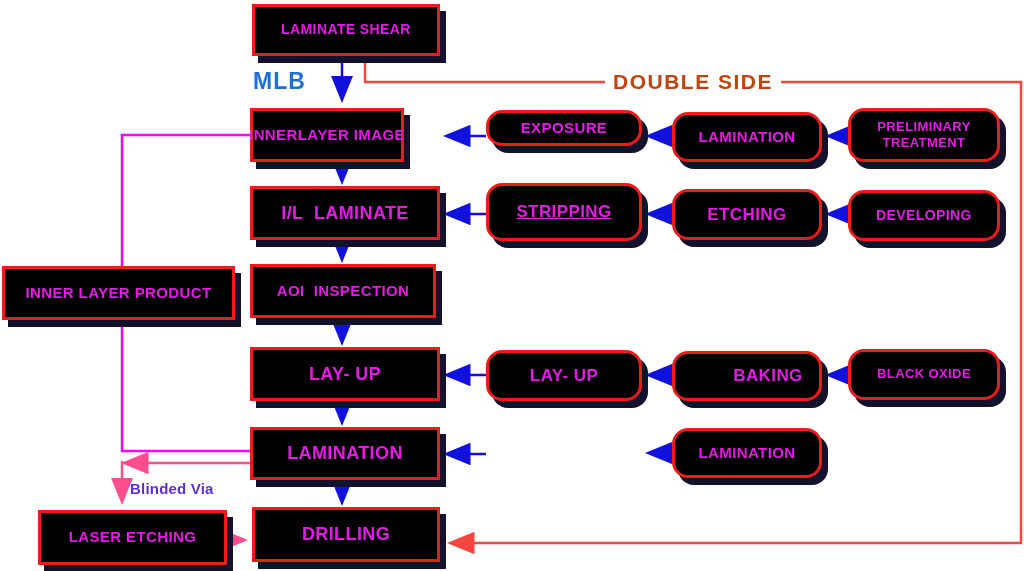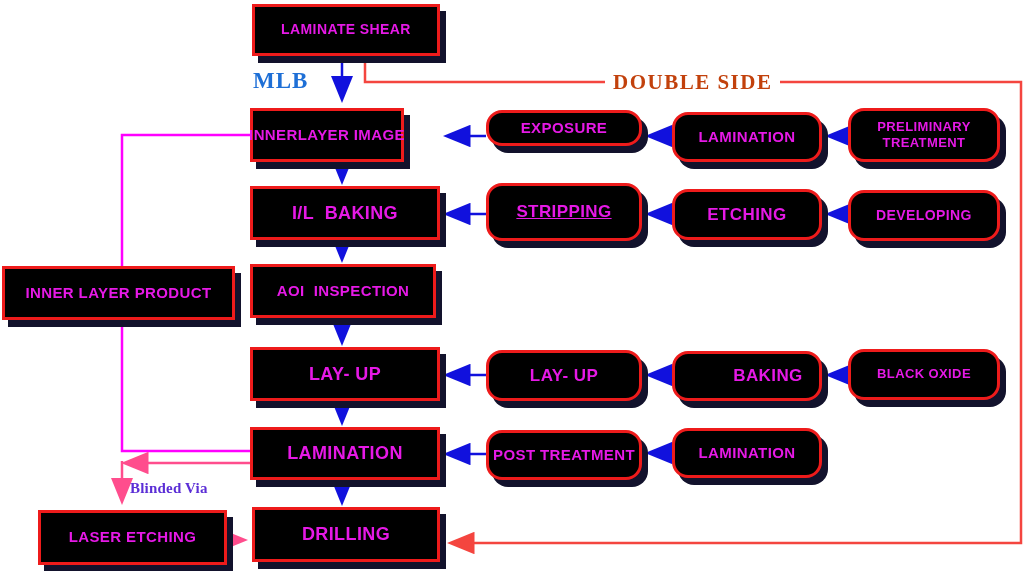--- a/index.html
+++ b/index.html
@@ -12,21 +12,21 @@
     position:absolute;z-index:2;box-sizing:border-box;
     background:#000000;border:3px solid #ee1b1b;
     display:flex;align-items:center;justify-content:center;text-align:center;
     color:#e619e6;font-weight:bold;letter-spacing:.4px;line-height:1.25;
     box-shadow:6px 7px 0 0 #12122c;white-space:pre;
   }
   .round{border-radius:16px;}
   .wrap{white-space:normal;padding:16px 10px;}
   .fs13{font-size:13px;} .fs14{font-size:14px;} .fs15{font-size:15px;}
   .fs17{font-size:17px;} .fs18{font-size:18px;}
-  .floatlbl{position:absolute;z-index:3;font-weight:bold;font-family:Liberation Serif, serif;}
+  .floatlbl{position:absolute;z-index:3;font-weight:bold;}
   .lbl-mlb{left:253px;top:68px;font-size:23px;color:#1e6fd6;letter-spacing:1px;}
   .lbl-ds{left:605px;top:70px;font-size:21px;color:#c2410c;letter-spacing:1.5px;background:#ffffff;padding:0 8px;}
   .lbl-via{left:130px;top:480px;font-size:15px;color:#5b2ed6;letter-spacing:.2px;}
 </style>
 </head>
 <body>
 
 <div class="stage">
 
   <svg class="wires" viewBox="0 0 1024 571">
@@ -72,33 +72,32 @@
     <line x1="486" y1="454" x2="448" y2="454" stroke="#1111dd" stroke-width="2.5" marker-end="url(#mBlue)"></line>
     <line x1="670" y1="453" x2="650" y2="453" stroke="#1111dd" stroke-width="2.5" marker-end="url(#mBlue)"></line>
   </svg>
 
   <div class="floatlbl lbl-mlb">MLB</div>
   <div class="floatlbl lbl-ds">DOUBLE SIDE</div>
   <div class="floatlbl lbl-via">Blinded Via</div>
 
   <div class="node fs14" style="left:252px;top:4px;width:188px;height:52px;">LAMINATE SHEAR</div>
   <div class="node fs15" style="left:250px;top:108px;width:154px;height:54px;">INNERLAYER IMAGE</div>
-  <div class="node fs18" style="left:250px;top:186px;width:190px;height:54px;">I/L  BAKING</div>
+  <div class="node fs18" style="left:250px;top:186px;width:190px;height:54px;">I/L  LAMINATE</div>
   <div class="node fs15" style="left:250px;top:264px;width:186px;height:54px;">AOI  INSPECTION</div>
   <div class="node fs18" style="left:250px;top:347px;width:190px;height:54px;">LAY- UP</div>
   <div class="node fs18" style="left:250px;top:427px;width:190px;height:53px;">LAMINATION</div>
   <div class="node fs18" style="left:252px;top:507px;width:188px;height:55px;">DRILLING</div>
 
   <div class="node fs15" style="left:2px;top:266px;width:233px;height:54px;">INNER LAYER PRODUCT</div>
   <div class="node fs15" style="left:38px;top:510px;width:189px;height:55px;">LASER ETCHING</div>
 
   <div class="node round fs15" style="left:486px;top:110px;width:156px;height:36px;">EXPOSURE</div>
   <div class="node round fs17" style="left:486px;top:183px;width:156px;height:58px;text-decoration:underline;">STRIPPING</div>
   <div class="node round fs17" style="left:486px;top:350px;width:156px;height:51px;">LAY- UP</div>
-  <div class="node round fs15" style="left:486px;top:430px;width:156px;height:50px;">POST TREATMENT</div>
 
   <div class="node round fs15" style="left:672px;top:112px;width:150px;height:50px;">LAMINATION</div>
   <div class="node round fs17" style="left:672px;top:189px;width:150px;height:51px;">ETCHING</div>
   <div class="node round fs17" style="left:672px;top:351px;width:150px;height:50px;padding-left:42px;">BAKING</div>
   <div class="node round fs15" style="left:672px;top:428px;width:150px;height:50px;">LAMINATION</div>
 
   <div class="node round fs13 wrap" style="left:848px;top:108px;width:152px;height:54px;">PRELIMINARY TREATMENT</div>
   <div class="node round fs14" style="left:848px;top:190px;width:152px;height:51px;">DEVELOPING</div>
   <div class="node round fs13" style="left:848px;top:349px;width:152px;height:51px;">BLACK OXIDE</div>
 

